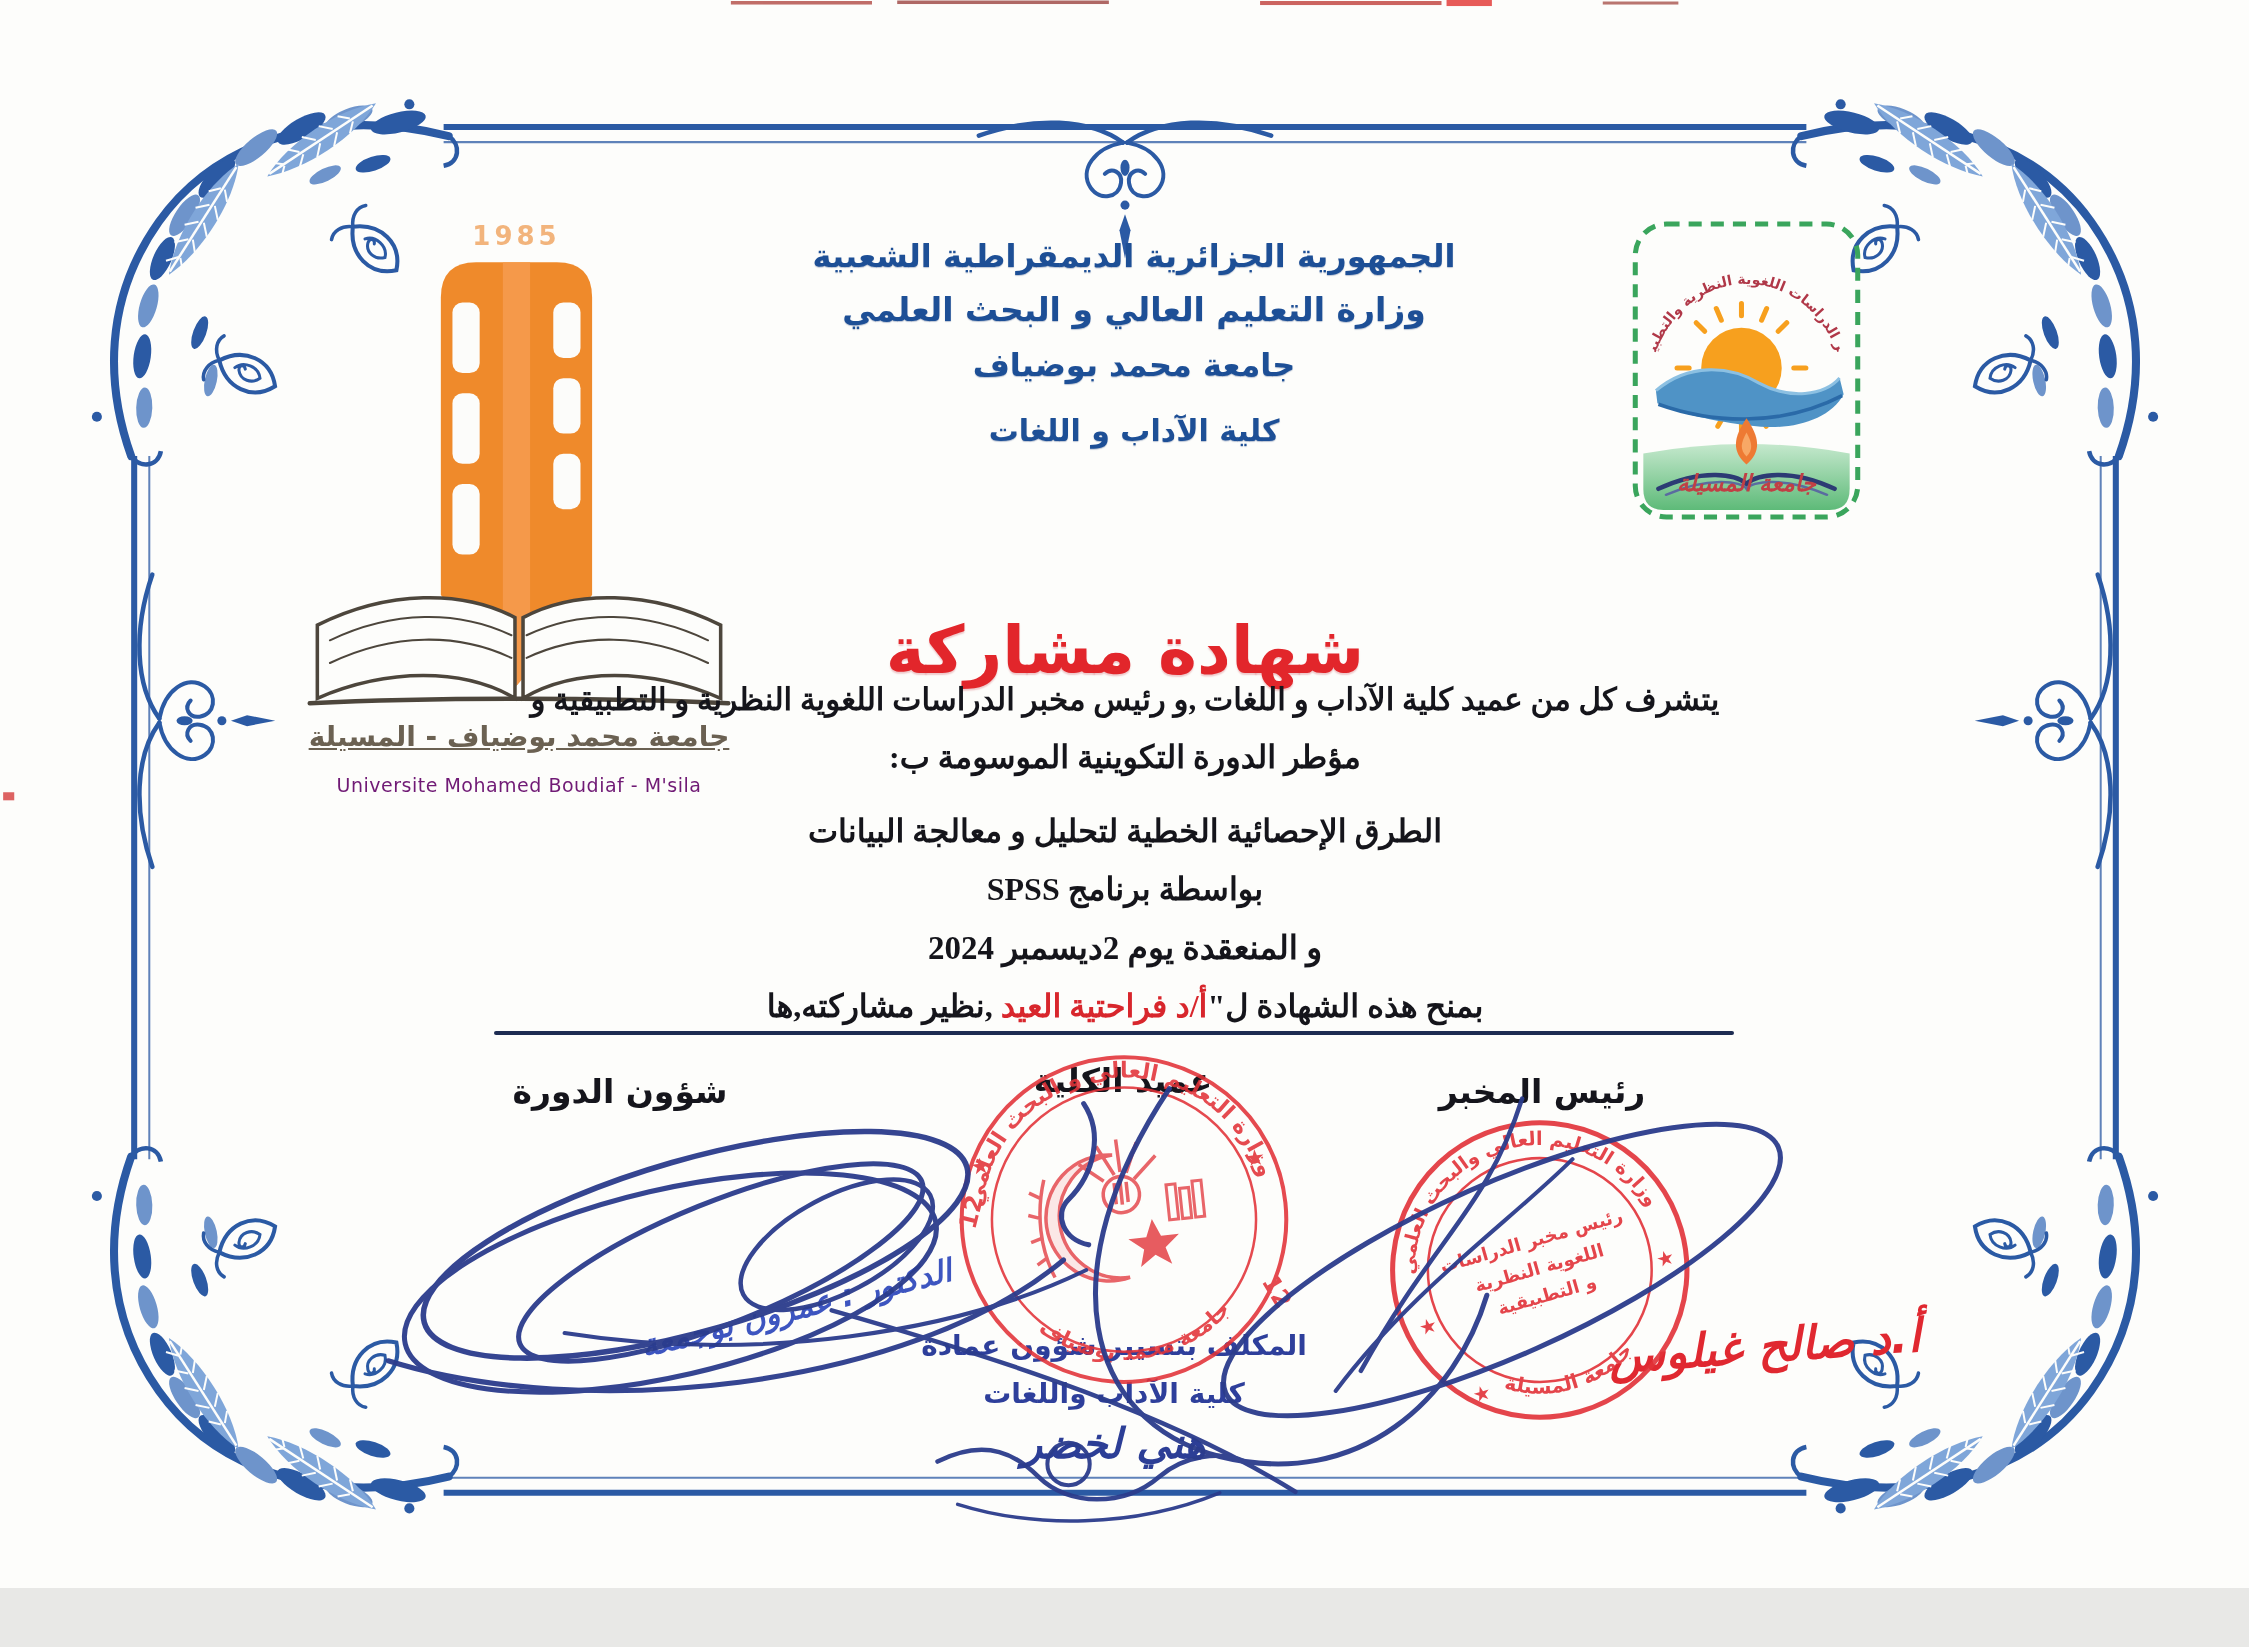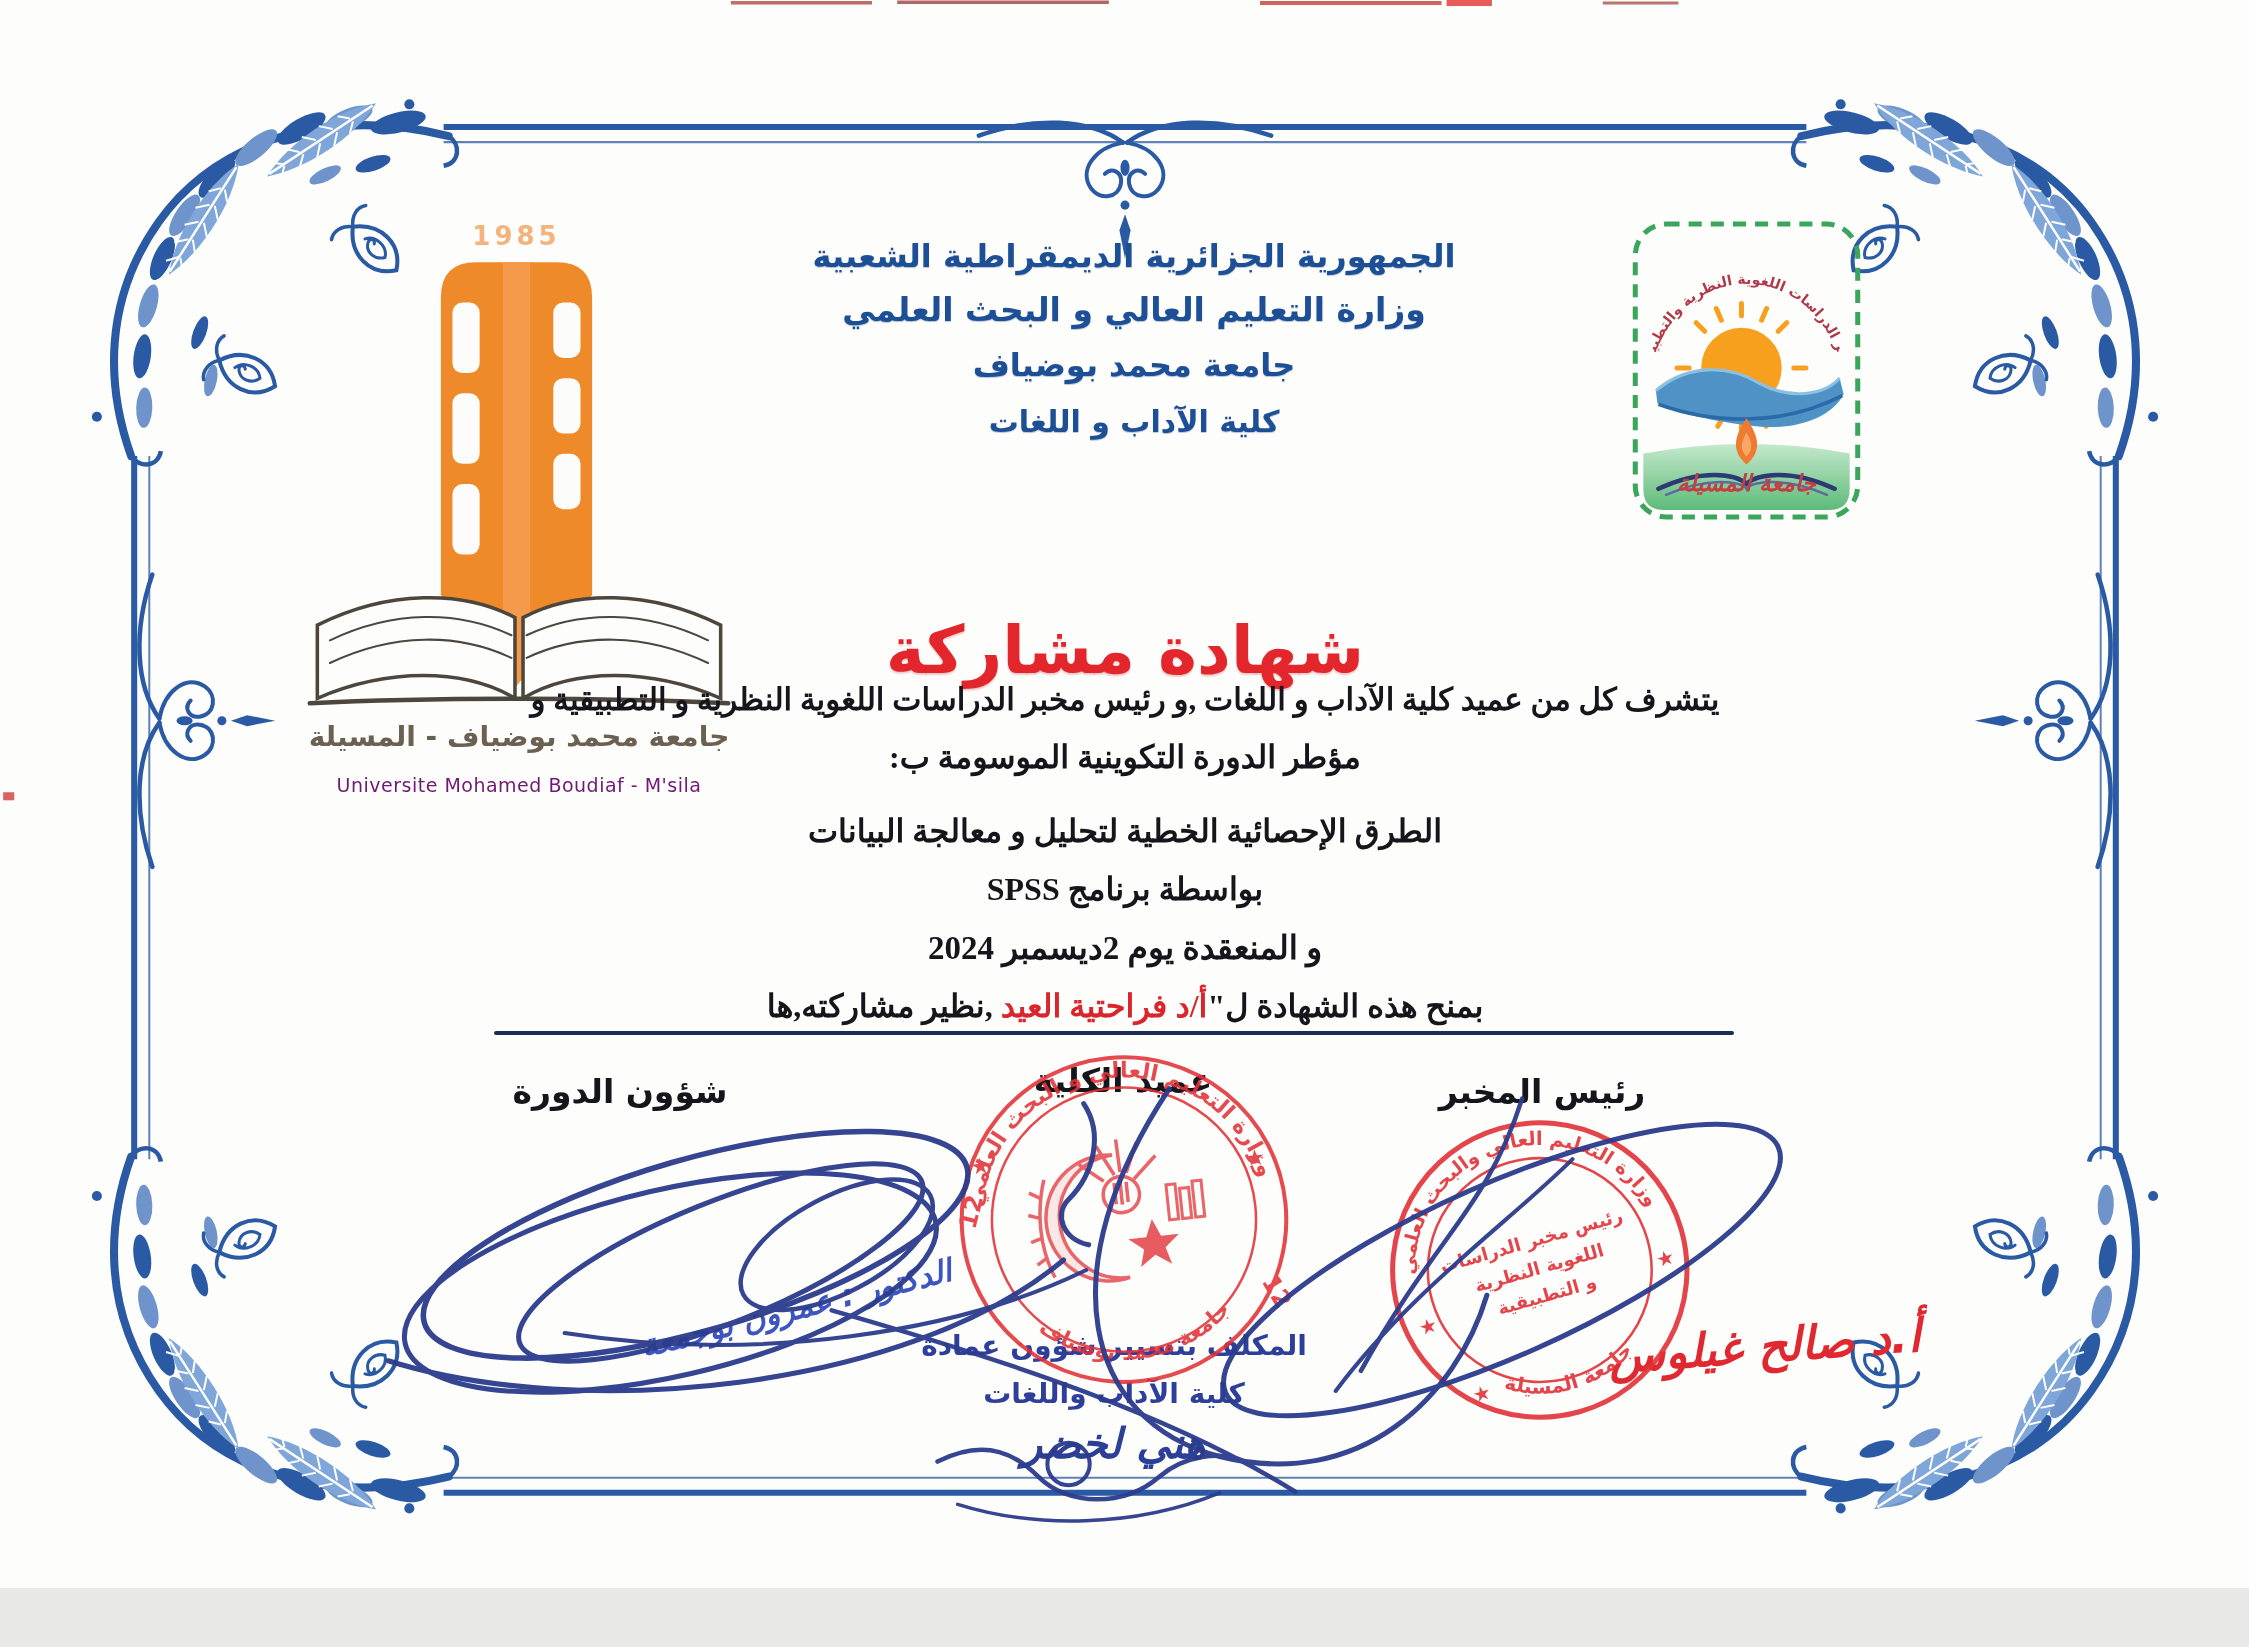--- a/index.html
+++ b/index.html
@@ -7,25 +7,25 @@
         font-family:"DejaVu Sans", sans-serif;}
   .abs{position:absolute;}
   .rtl{direction:rtl;unicode-bidi:embed;}
   .center{text-align:center;}
 
   
   .hdr-text{left:655px;top:237px;width:958px;color:#1d4f96;font-weight:bold;}
   .hdr-l1{font-size:32px;text-shadow:0 1px 1px rgba(18,50,110,.28);text-align:center;}
   .hdr-l2{font-size:33px;margin-top:15px;text-shadow:0 1px 1px rgba(18,50,110,.28);}
   .hdr-l3{font-size:32px;margin-top:17px;text-shadow:0 1px 1px rgba(18,50,110,.28);}
-  .hdr-l4{font-size:30px;margin-top:20px;text-shadow:0 1px 1px rgba(18,50,110,.28);}
+  .hdr-l4{font-size:30px;margin-top:29px;text-shadow:0 1px 1px rgba(18,50,110,.28);}
 
   
   .uni-year{left:456px;top:221px;width:121px;font-size:26px;color:#f2b47c;letter-spacing:4px;font-weight:bold;}
-  .uni-ar{left:262px;top:720px;width:514px;font-size:28px;color:#6b6152;font-weight:bold;}
+  .uni-ar{left:262px;top:720px;width:514px;font-size:28px;color:#6b6152;font-weight:bold;text-decoration:underline;}
   .uni-fr{left:262px;top:774px;width:514px;font-size:19px;color:#701a75;letter-spacing:0.5px;}
   .lab-bottom{left:1633px;top:470px;width:227px;font-size:23px;color:#c13f45;font-weight:bold;font-style:italic;}
 
   
   .title{left:0;right:0;top:581px;font-size:66px;font-weight:bold;color:#e2262b;
          text-shadow:0 1.5px 1.5px rgba(190,25,35,.22);margin-top:31px;}
   .bodytxt{left:76px;right:76px;top:681px;color:#15151b;font-weight:bold;}
   .bl{margin-bottom:20px;font-family:Liberation Serif, serif;}
   .b1{font-size:31px;}
   .b2{font-size:32px;}

